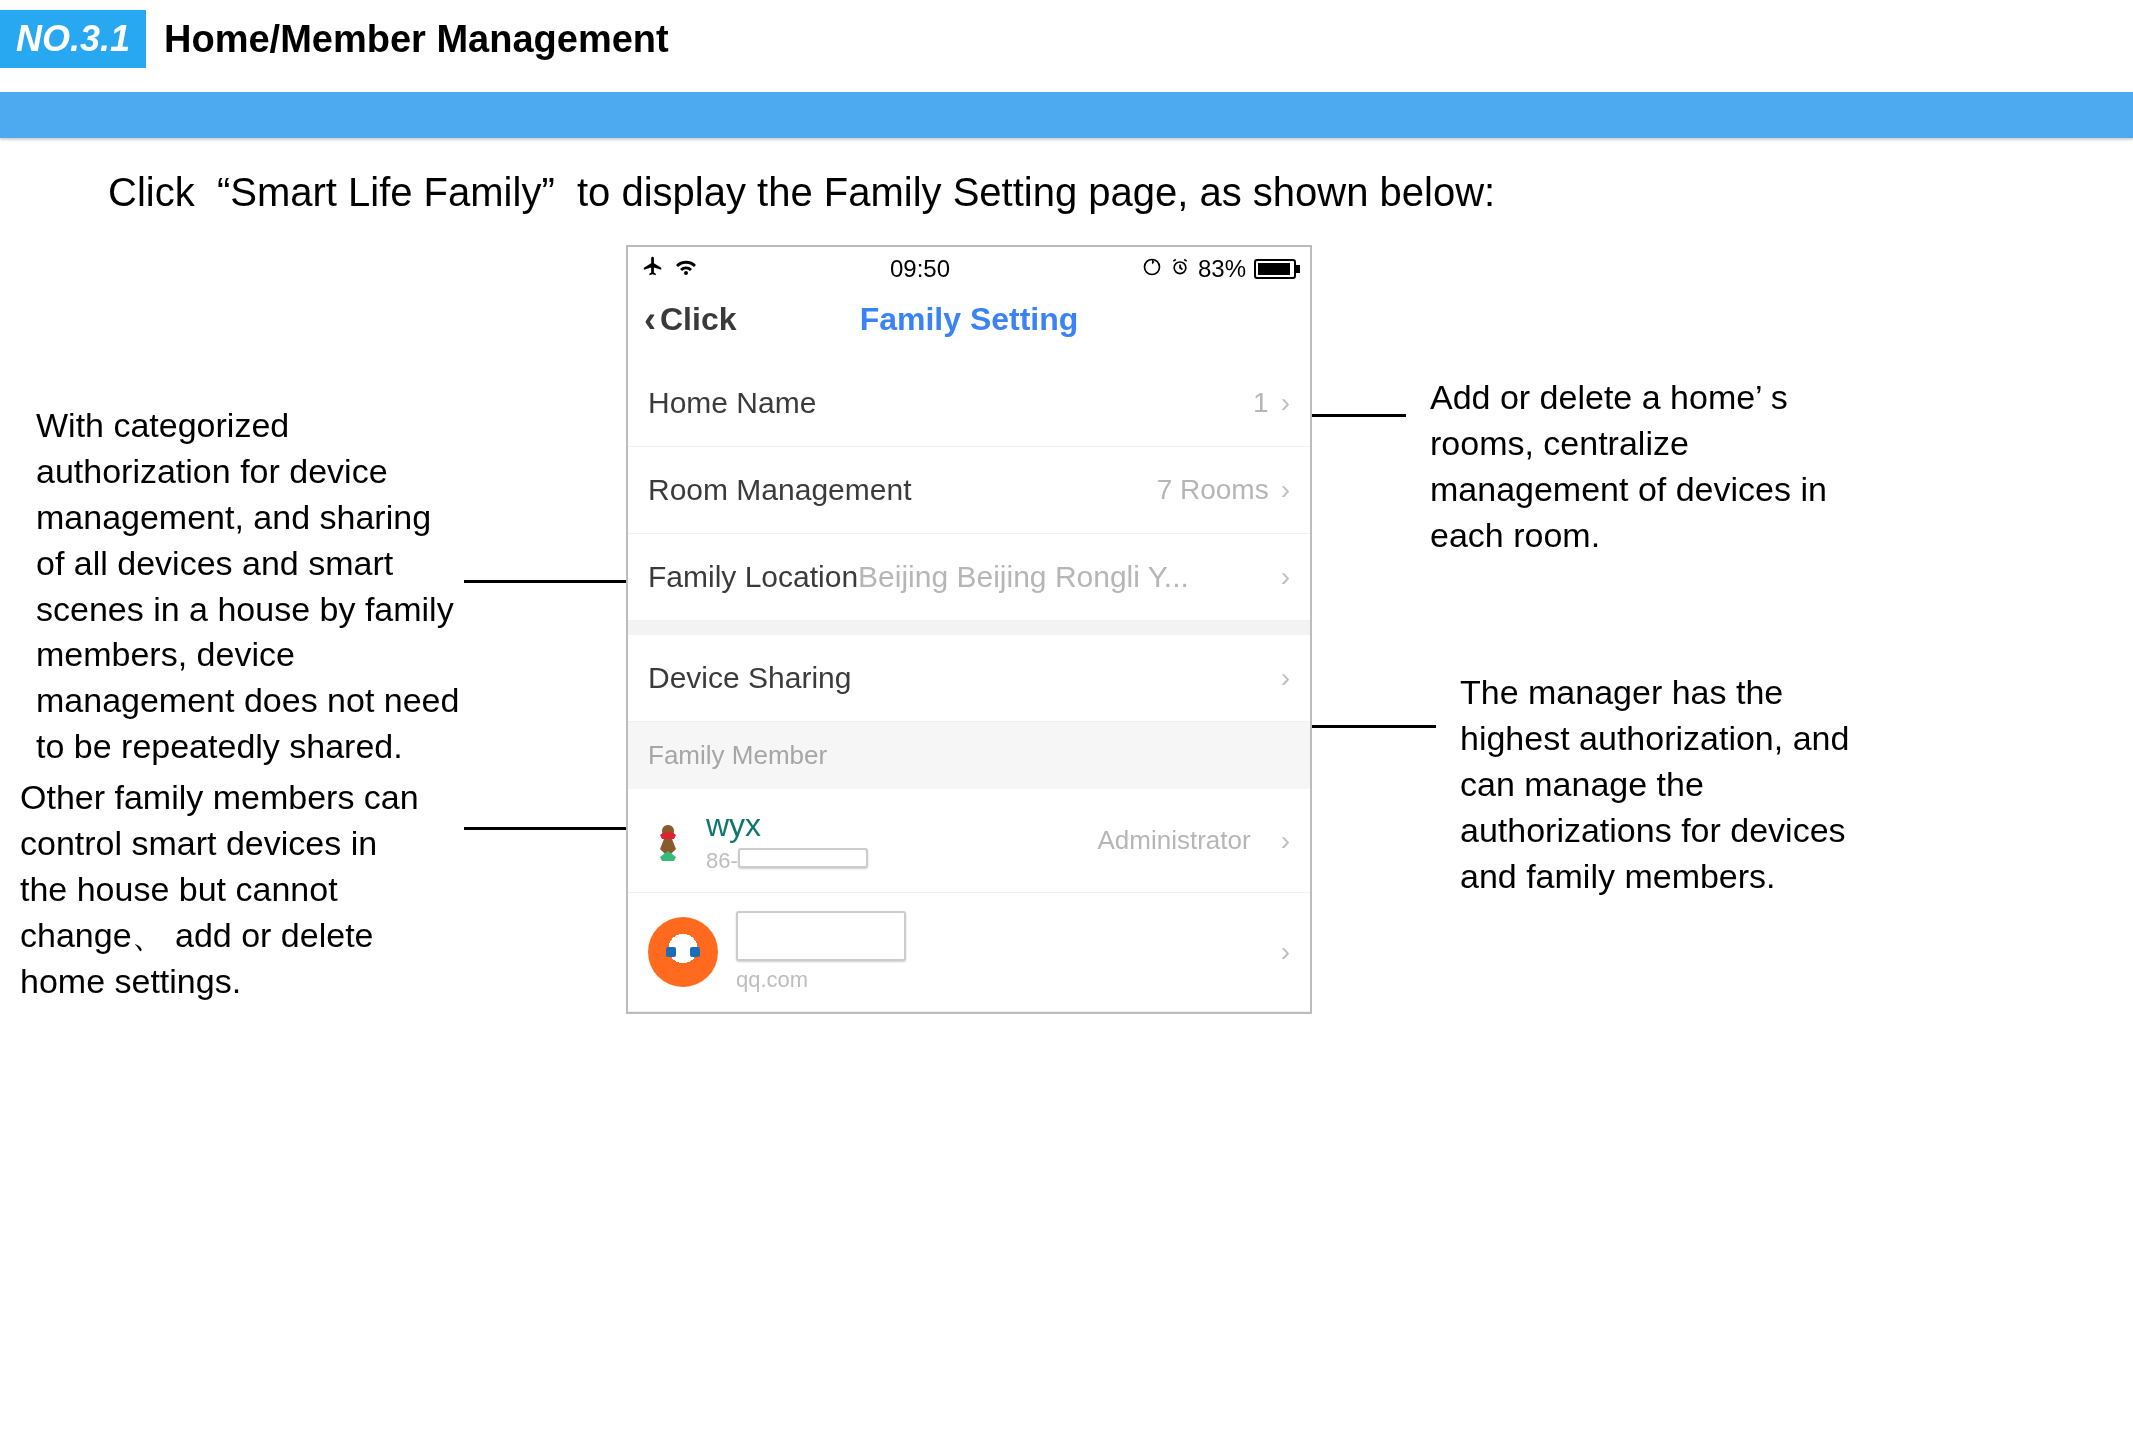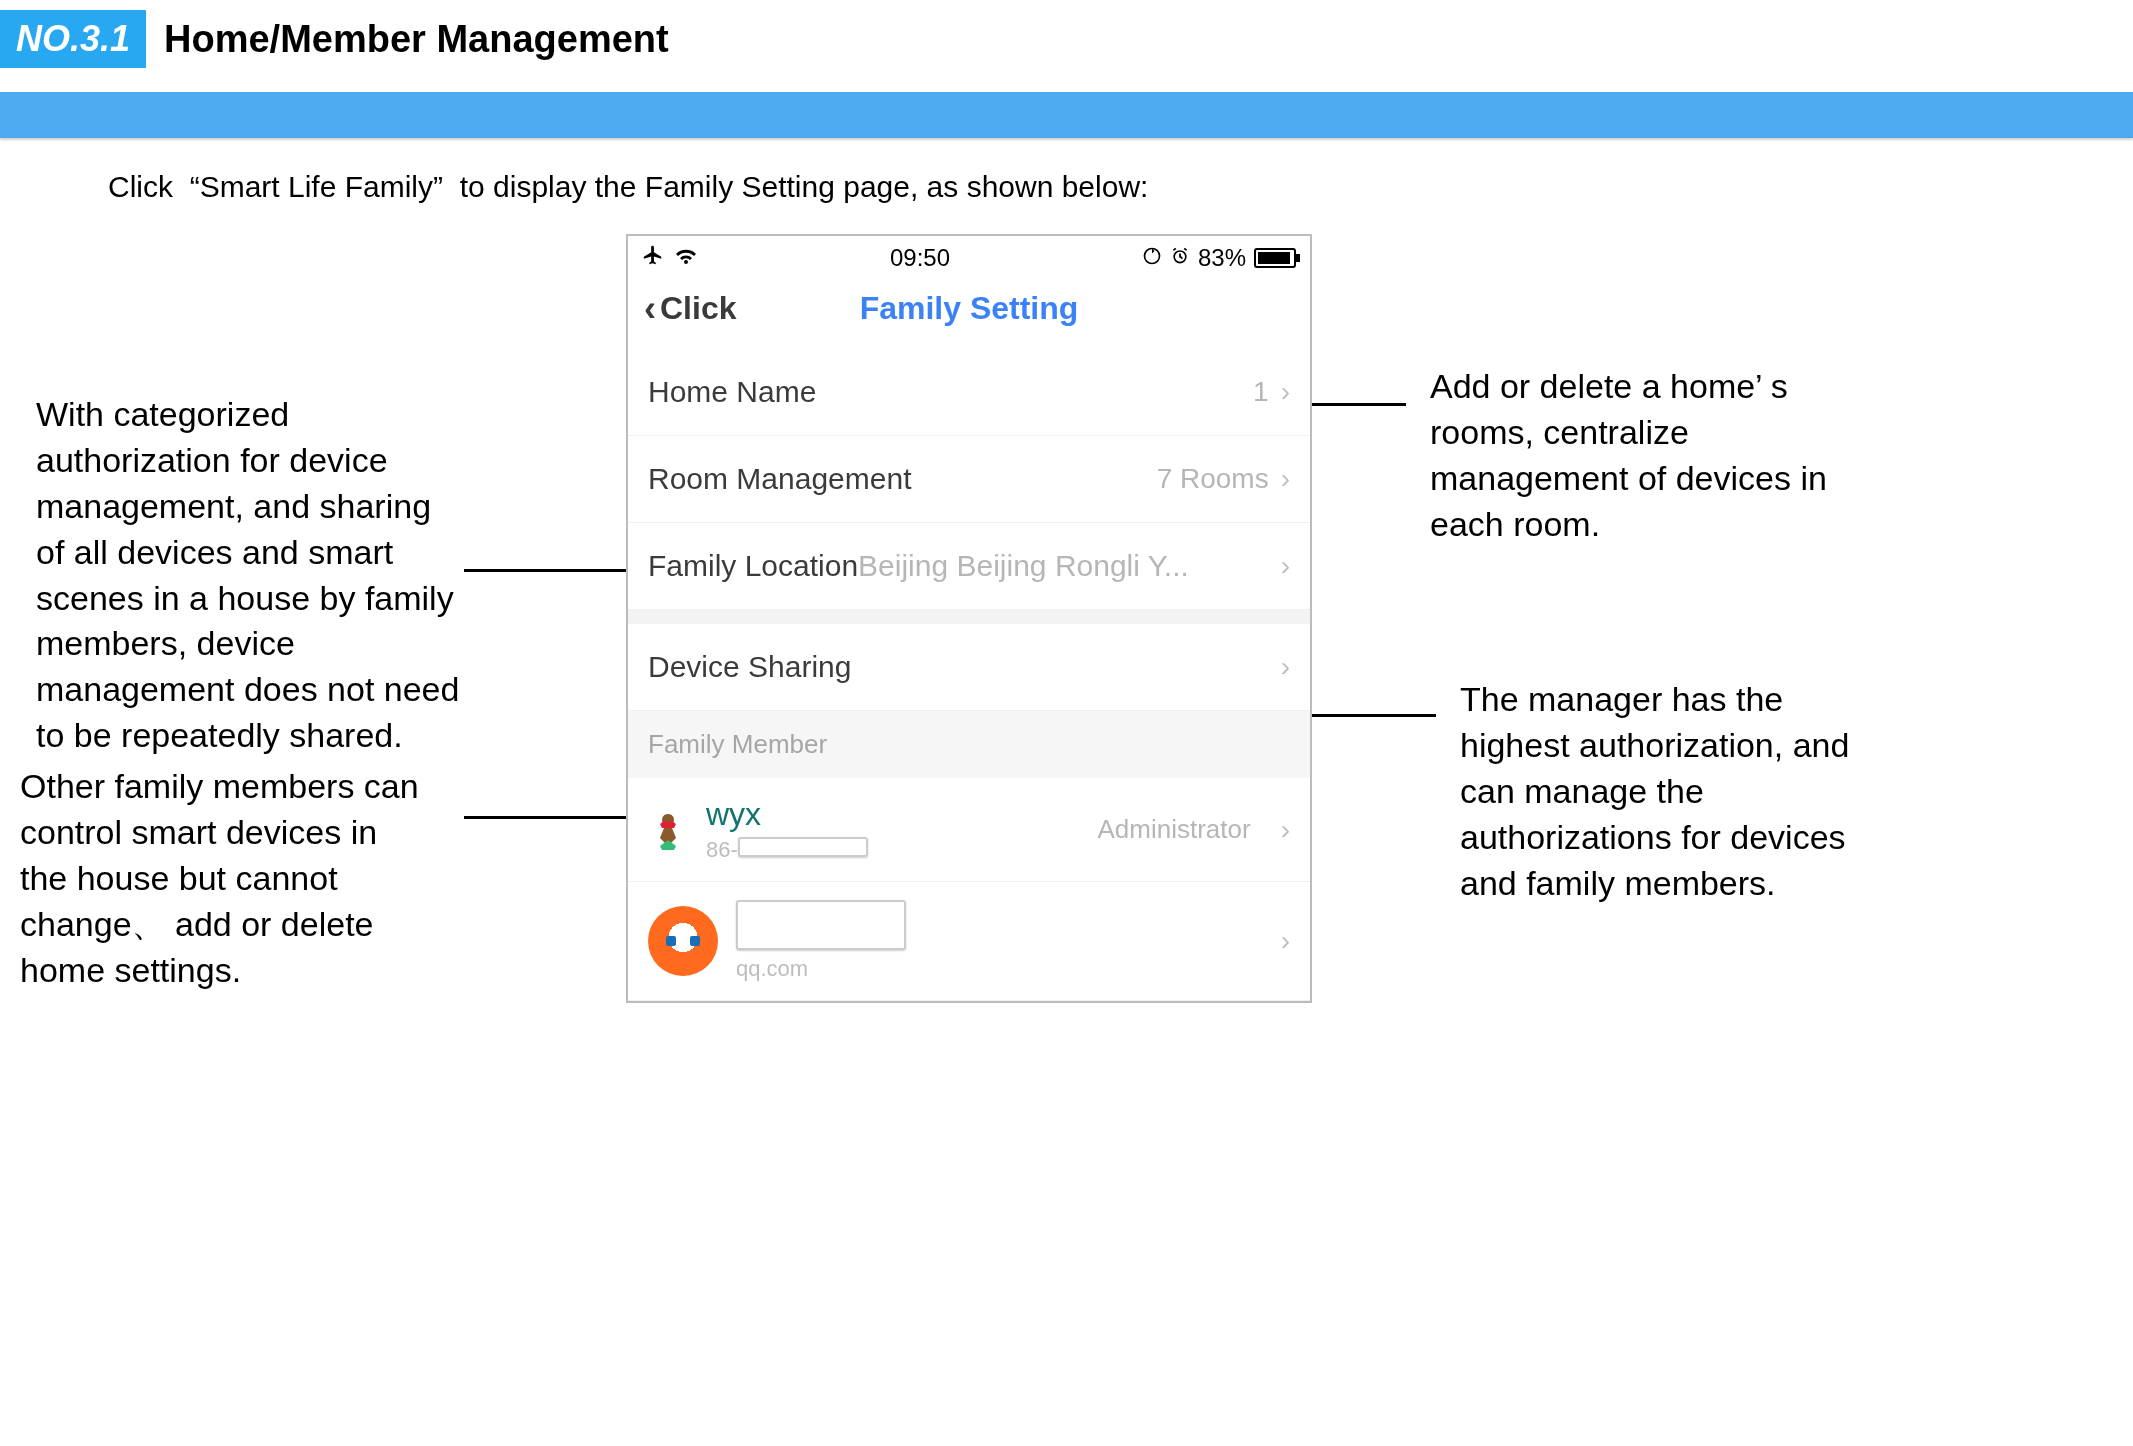--- a/index.html
+++ b/index.html
@@ -25,38 +25,38 @@
     margin-left: 18px;
     color: #000;
   }
   .blue-bar {
     background: #4daaf0;
     height: 46px;
     width: 100%;
     box-shadow: 0 2px 2px rgba(0,0,0,0.18);
   }
   .intro-text {
-    font-size: 30px;
+    font-size: 40px;
     color: #000;
     padding: 32px 0 30px 108px;
   }
   .layout {
     position: relative;
     width: 100%;
   }
   .annotation {
     position: absolute;
     font-size: 34px;
     color: #000;
     line-height: 1.35;
   }
   .ann-left-1 { left: 36px; top: 158px; width: 430px; }
   .ann-left-2 { left: 20px; top: 530px; width: 410px; }
   .ann-right-1 { left: 1430px; top: 130px; width: 460px; }
-  .ann-right-2 { left: 1460px; top: 443px; width: 420px; }
+  .ann-right-2 { left: 1460px; top: 425px; width: 420px; }
 
   
   .connector { position: absolute; background: #000; }
   .conn-left-1h { top: 335px; left: 464px; width: 162px; height: 3px; }
   .conn-left-2h { top: 582px; left: 464px; width: 162px; height: 3px; }
   .conn-right-1h { top: 169px; left: 1312px; width: 94px; height: 3px; }
   .conn-right-2h { top: 480px; left: 1312px; width: 124px; height: 3px; }
 
   
   .phone {

